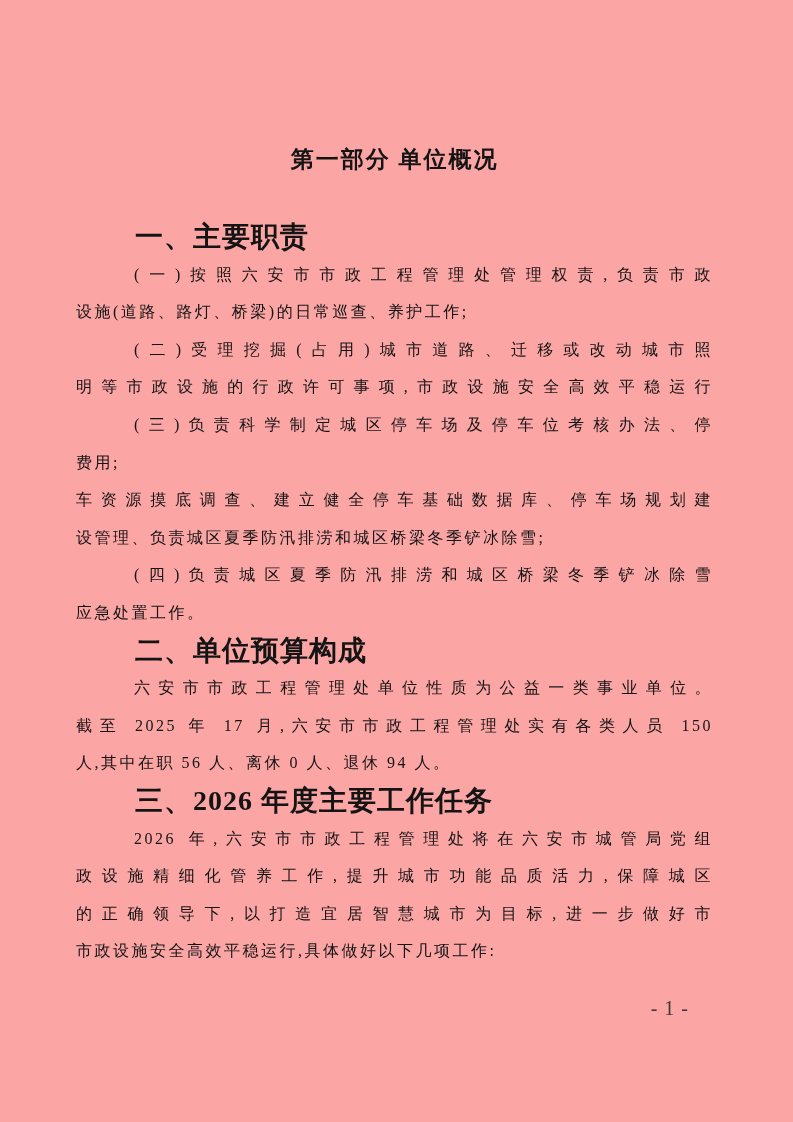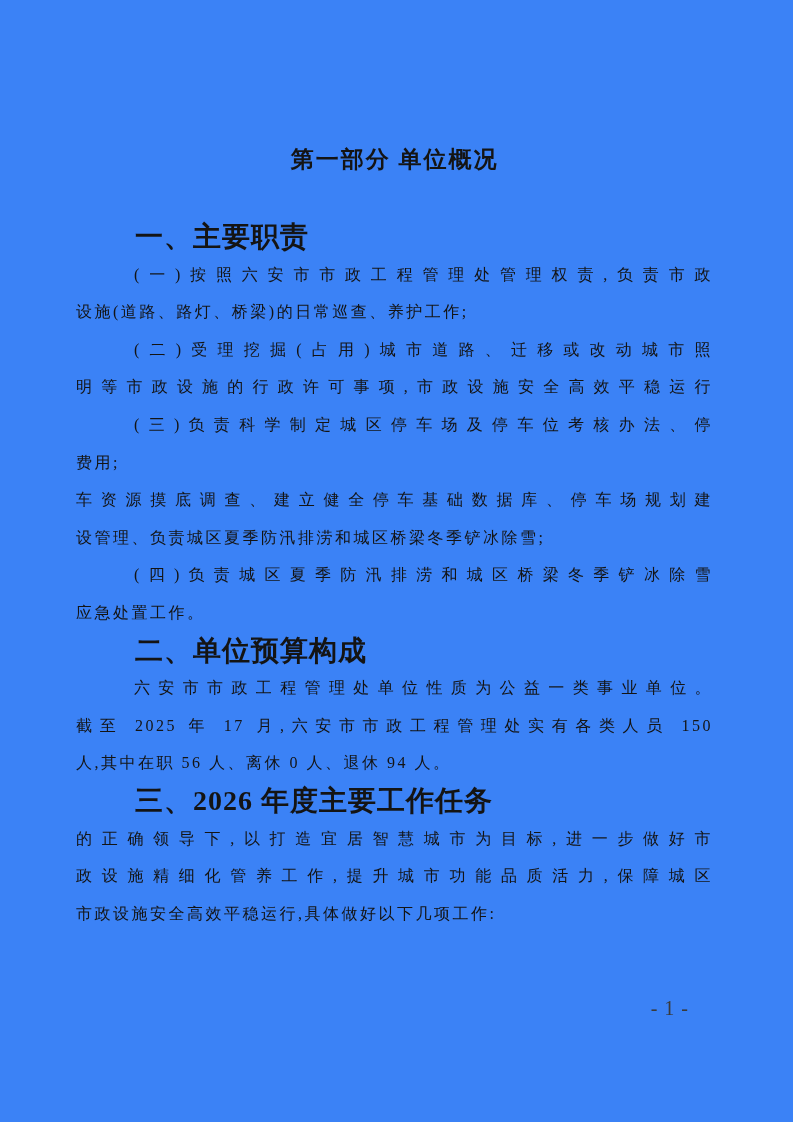--- a/index.html
+++ b/index.html
@@ -4,21 +4,21 @@
 <style>
   html, body {
     margin: 0;
     padding: 0;
     background: #ffffff;
   }
   .page {
     position: relative;
     width: 793px;
     height: 1122px;
-    background: #3b82f6;
+    background: #fca5a5;
     color: #141414;
     font-family: "Liberation Serif", "DejaVu Serif", serif;
     overflow: hidden;
   }
   .doc-title {
     position: absolute;
     top: 138px;
     left: 76px;
     width: 637px;
     height: 44px;
@@ -88,19 +88,20 @@
       <div class="line">费用;</div>
       <div class="line justify">车资源摸底调查、建立健全停车基础数据库、停车场规划建</div>
       <div class="line">设管理、负责城区夏季防汛排涝和城区桥梁冬季铲冰除雪;</div>
       <div class="line first justify">(四)负责城区夏季防汛排涝和城区桥梁冬季铲冰除雪</div>
       <div class="line">应急处置工作。</div>
       <div class="line heading">二、单位预算构成</div>
       <div class="line first justify">六安市市政工程管理处单位性质为公益一类事业单位。</div>
       <div class="line justify">截至 2025 年 17 月,六安市市政工程管理处实有各类人员 150</div>
       <div class="line">人,其中在职 56 人、离休 0 人、退休 94 人。</div>
       <div class="line heading">三、2026 年度主要工作任务</div>
+      <div class="line first justify">2026 年,六安市市政工程管理处将在六安市城管局党组</div>
+      <div class="line justify">政设施精细化管养工作,提升城市功能品质活力,保障城区</div>
       <div class="line justify">的正确领导下,以打造宜居智慧城市为目标,进一步做好市</div>
-      <div class="line justify">政设施精细化管养工作,提升城市功能品质活力,保障城区</div>
       <div class="line">市政设施安全高效平稳运行,具体做好以下几项工作:</div>
     </div>
 
   <div class="page-number">- 1 -</div>
 </div>
 
 </body></html>

